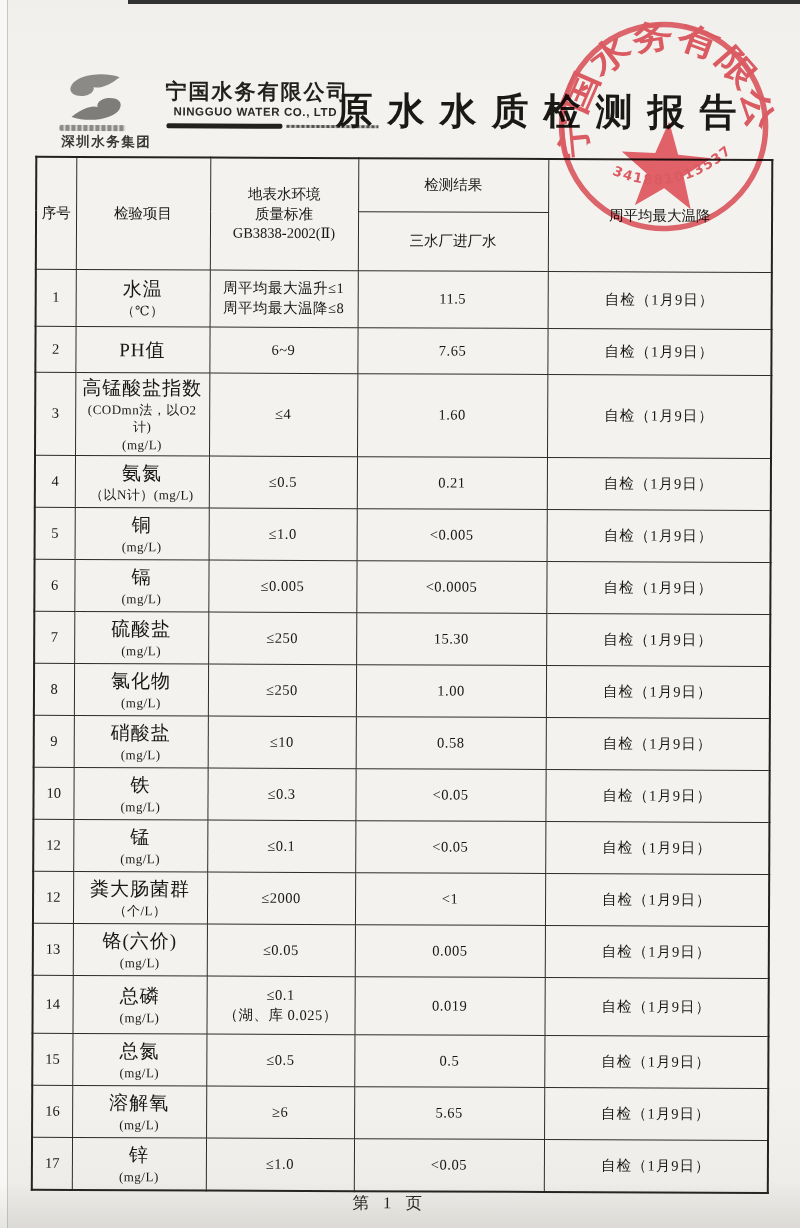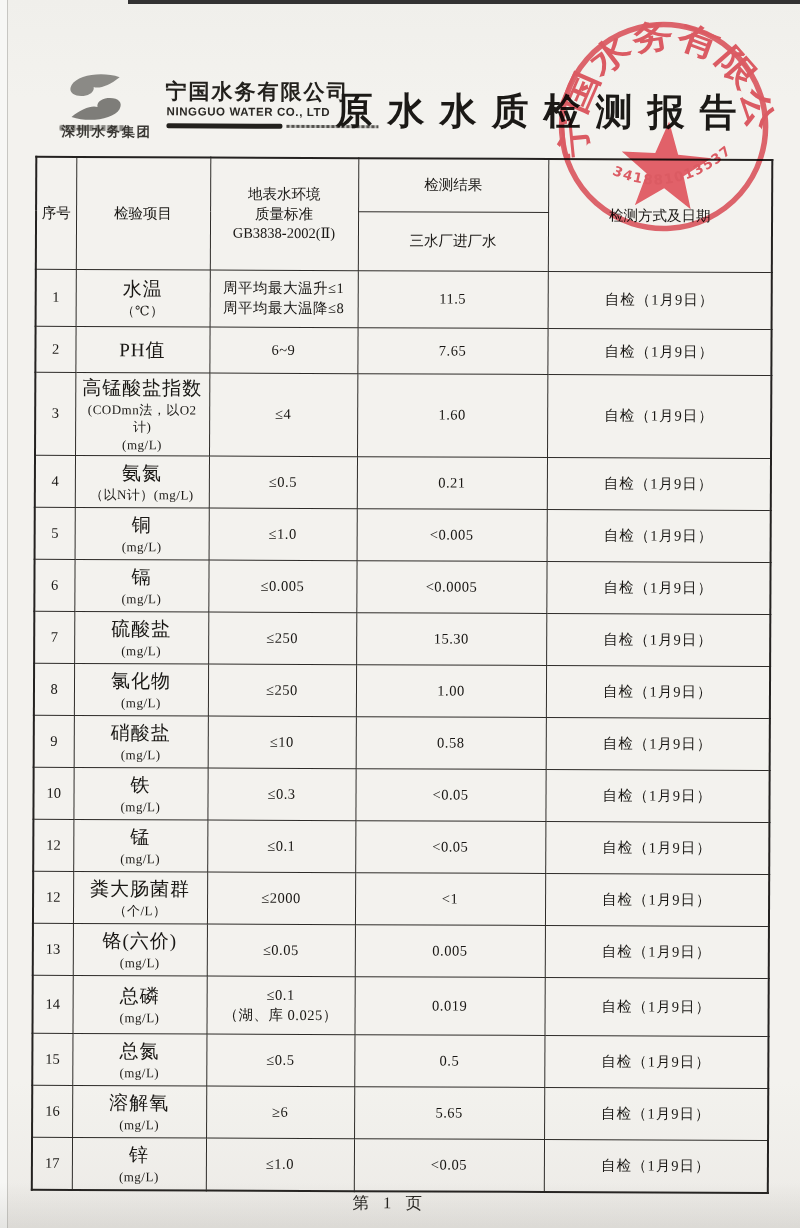--- a/index.html
+++ b/index.html
@@ -15,25 +15,25 @@
   .scan-left-line{position:absolute;top:0;left:7px;bottom:0;width:1px;background:#c7c6c2;}
   .scan-bottom-shade{position:absolute;left:0;right:0;bottom:0;height:46px;
     background:linear-gradient(180deg,rgba(120,118,112,0) 0%,rgba(120,118,112,.14) 100%);}
   .sheet{position:absolute;inset:0;transform:rotate(.25deg);transform-origin:40% 0;}
 
   
   .logo-mark{position:absolute;left:64px;top:74px;width:62px;height:50px;}
   .logo-smalltext{position:absolute;left:60px;top:126px;width:66px;height:6px;
     background:repeating-linear-gradient(90deg,#8b8a86 0 4px,#d8d7d3 4px 6px);
     filter:blur(.6px);border-radius:2px;}
-  .logo-group{position:absolute;left:48px;top:124px;width:118px;text-align:center;
+  .logo-group{position:absolute;left:48px;top:134px;width:118px;text-align:center;
     font-size:13.5px;letter-spacing:1.5px;color:#3a3834;font-weight:bold;}
   .co-cn{position:absolute;left:166px;top:78px;font-size:21px;font-weight:bold;letter-spacing:2px;color:#23211d;
     font-family:"Liberation Sans","DejaVu Sans",sans-serif;}
-  .co-en{position:absolute;left:167px;top:106px;font-size:11.5px;font-weight:bold;letter-spacing:.6px;color:#2b2925;
+  .co-en{position:absolute;left:174px;top:106px;font-size:11.5px;font-weight:bold;letter-spacing:.6px;color:#2b2925;
     font-family:"Liberation Sans","DejaVu Sans",sans-serif;}
   .co-bar{position:absolute;left:167px;top:124px;width:212px;height:6px;}
   .co-bar .b1{position:absolute;left:0;top:0;width:116px;height:5px;background:#23211d;border-radius:2px;}
   .co-bar .b2{position:absolute;left:120px;top:1px;width:92px;height:3px;filter:blur(.4px);
     background:repeating-linear-gradient(90deg,#55534f 0 3px,#bdbcb8 3px 5px);}
   .report-title{position:absolute;left:336px;top:86px;width:440px;
     font-size:37px;font-weight:bold;letter-spacing:15px;white-space:nowrap;color:#1b1916;
     font-family:"Liberation Serif","DejaVu Serif",serif;}
 
   
@@ -99,21 +99,21 @@
         <col style="width:224px">
     </colgroup>
     <thead>
       <tr>
         <th rowspan="2">序号</th>
         <th rowspan="2">检验项目</th>
         <th rowspan="2" class="hdr">地表水环境
 质量标准
 GB3838-2002(Ⅱ)</th>
         <th class="h-sub1">检测结果</th>
-        <th rowspan="2">检测方式及日期</th>
+        <th rowspan="2">周平均最大温降</th>
       </tr>
       <tr>
         <th class="h-sub2">三水厂进厂水</th>
       </tr>
     </thead>
     <tbody id="rows">
     <tr>
       <td class="c-no">1</td>
       <td class="c-item">
         <div class="item">水温</div>

